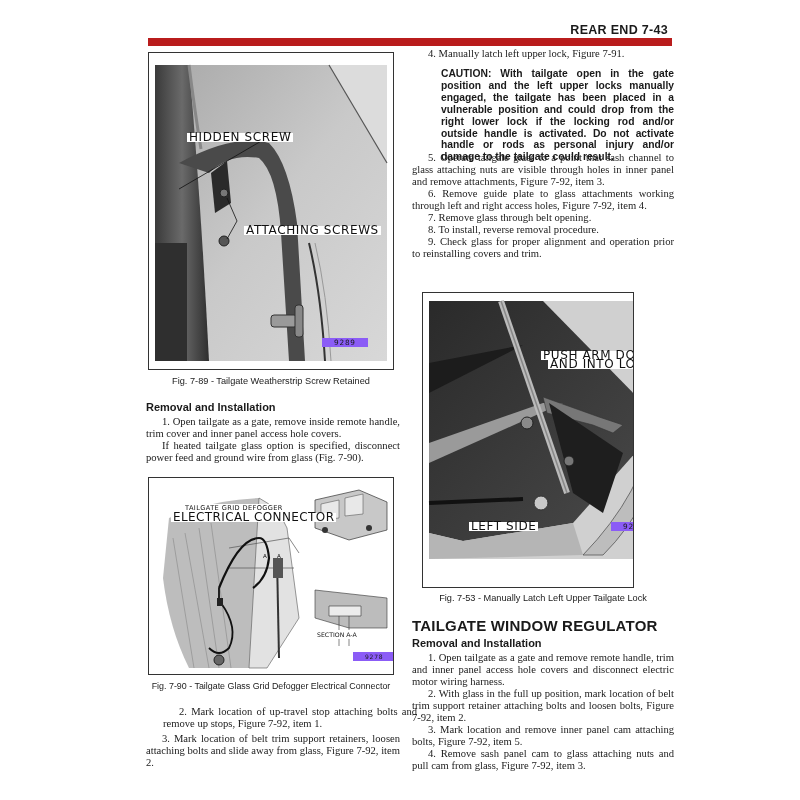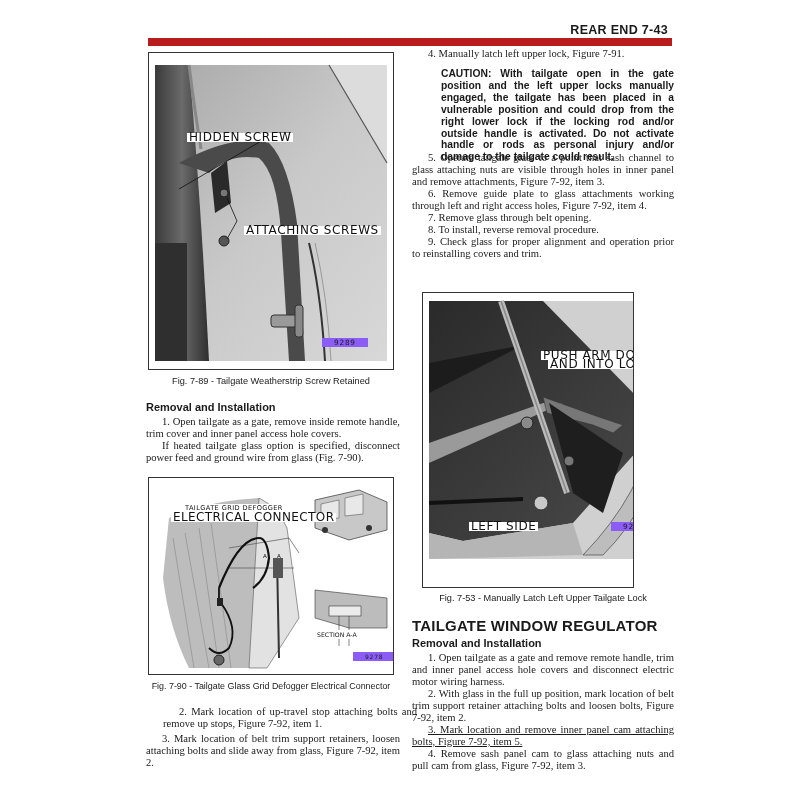--- a/index.html
+++ b/index.html
@@ -160,14 +160,14 @@
   <span class="photo-label" style="left:125px; top:67px;">AND INTO LOCK</span>
   <span class="photo-label" style="left:46px; top:229px;">LEFT SIDE</span>
   <span class="fignum" style="left:188px; top:229px;">9290</span>
 </div>
 <div class="caption" style="left:412px; top:593px; width:262px;">Fig. 7-53 - Manually Latch Left Upper Tailgate Lock</div>
 
 <div class="section-heading" style="left:412px; top:617px;">TAILGATE WINDOW REGULATOR</div>
 <div class="sub-heading" style="left:412px; top:637px;">Removal and Installation</div>
 <div class="p indent" style="left:412px; top:652px; width:262px;">1. Open tailgate as a gate and remove remote handle, trim and inner panel access hole covers and disconnect electric motor wiring harness.</div>
 <div class="p indent" style="left:412px; top:688px; width:262px;">2. With glass in the full up position, mark location of belt trim support retainer attaching bolts and loosen bolts, Figure 7-92, item 2.</div>
-<div class="p indent" style="left:412px; top:724px; width:262px;text-decoration:underline;">3. Mark location and remove inner panel cam attaching bolts, Figure 7-92, item 5.</div>
+<div class="p indent" style="left:412px; top:724px; width:262px;">3. Mark location and remove inner panel cam attaching bolts, Figure 7-92, item 5.</div>
 <div class="p indent" style="left:412px; top:748px; width:262px;">4. Remove sash panel cam to glass attaching nuts and pull cam from glass, Figure 7-92, item 3.</div>
 
 </body></html>

